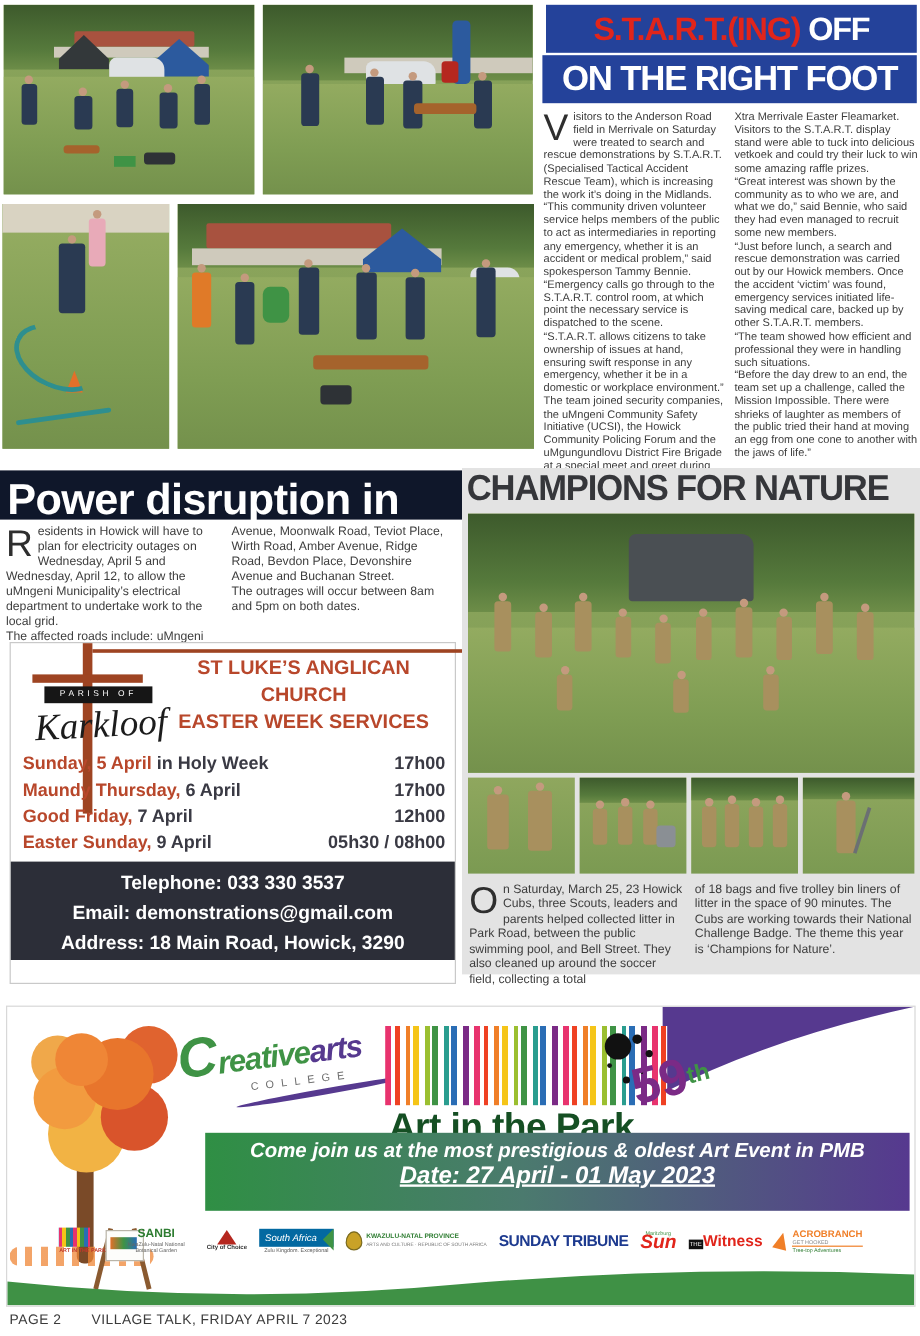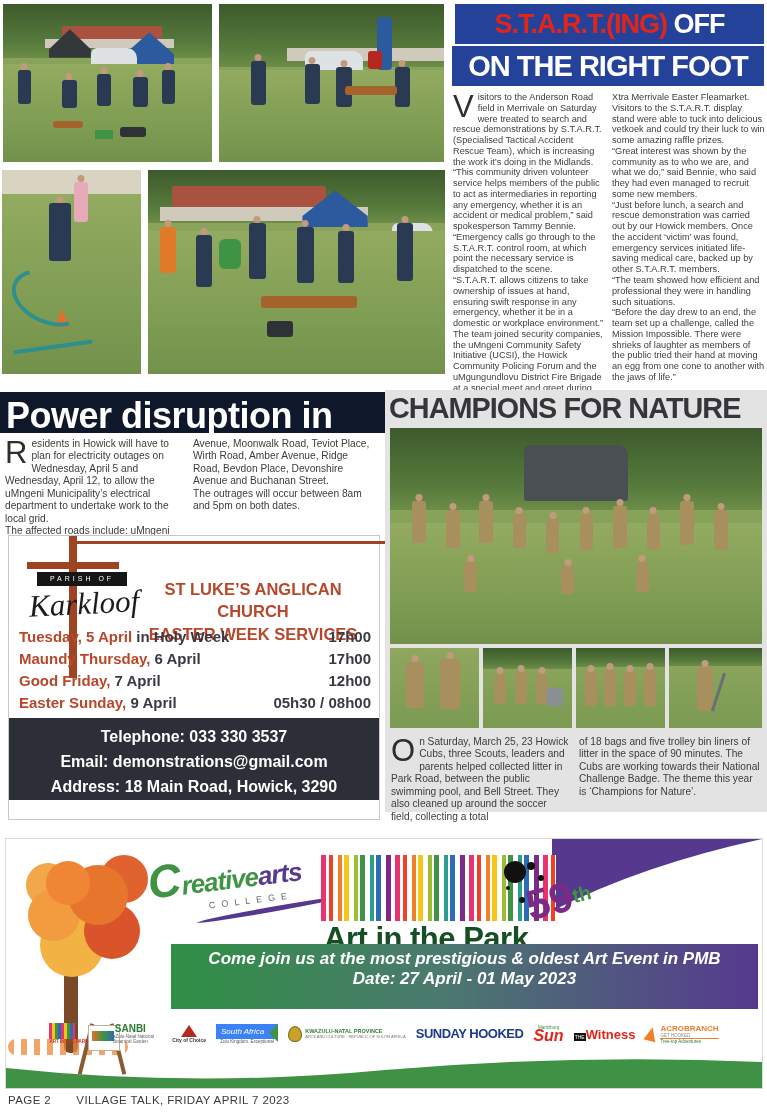--- a/index.html
+++ b/index.html
@@ -40,21 +40,21 @@
   .champ-head{position:absolute;color:#35363a;font-weight:800;font-size:30px;
     letter-spacing:-1px;transform:scaleX(0.96);transform-origin:left;}
   
   .church{position:absolute;background:#fff;border:1px solid #c9c9c9;}
   .rust{background:#9e4422;}
   .parish-box{position:absolute;background:#161616;color:#fff;font-size:7px;
     letter-spacing:3px;text-align:center;line-height:14px;}
   .karkloof{position:absolute;font-family:"Liberation Serif",serif;font-style:italic;
     font-size:31px;color:#1c1c1c;transform:rotate(-3deg);}
   .church-head{position:absolute;color:#b8472b;font-weight:bold;font-size:16.5px;
-    text-align:center;line-height:1.35;margin-top:32px;}
+    text-align:center;line-height:1.35;}
   .svc-row{position:absolute;font-size:15px;font-weight:bold;color:#3a3a44;width:352px;
     display:flex;justify-content:space-between;}
   .svc-day{color:#b8472b;}
   .church-foot{position:absolute;background:#2c2e38;color:#fff;font-weight:bold;
     font-size:16px;text-align:center;line-height:25px;padding-top:6px;}
   
   .artad{position:absolute;background:#fff;border:1px solid #d8d8d8;overflow:hidden;}
   .stripes{position:absolute;background:repeating-linear-gradient(90deg,
     #e8336e 0 5px,#fff 5px 8px,#ef4123 8px 12px,#fff 12px 17px,#f07f28 17px 21px,
     #fff 21px 23px,#f5c518 23px 28px,#fff 28px 33px,#9bbf30 33px 37px,#fff 37px 39px,
@@ -74,21 +74,21 @@
   .since-row{position:absolute;display:flex;align-items:center;gap:6px;}
   .since-txt{font-size:12px;color:#333;}
   .since-line{height:2px;background:#555;width:250px;}
   .ed59{position:absolute;transform:rotate(-14deg);font-weight:bold;}
   .ed59 .n{font-size:42px;color:#7b2a86;}
   .ed59 .t{font-size:20px;color:#3f9345;vertical-align:super;}
   .grad-banner{position:absolute;background:linear-gradient(90deg,#2f8f44,#4b7a6e 45%,#56398f);
     color:#fff;text-align:center;font-weight:bold;font-style:italic;}
   .gb1{font-size:17px;padding-top:5px;}
   .gb2{font-size:14.5px;}
-  .gb3{font-size:17px;}
+  .gb3{font-size:20px;text-decoration:underline;}
   .tickets{position:absolute;text-align:center;font-family:"Liberation Serif",serif;
     font-weight:bold;font-size:11px;color:#4a2413;line-height:1.3;width:100%;}
   .sponsors{position:absolute;display:flex;align-items:center;justify-content:center;
     gap:10px;width:100%;}
   .sp{text-align:center;}
   .wave{position:absolute;left:0;bottom:0;width:100%;height:34px;}
   .footer{position:absolute;font-size:11.5px;color:#3b3b3b;letter-spacing:0.4px;}
 </style>
 </head>
 <body>
@@ -183,21 +183,21 @@
     <div class="abs rust" style="left:60px;top:0;width:8px;height:142px"></div>
     <div class="abs rust" style="left:18px;top:26px;width:92px;height:7px"></div>
     <div class="abs rust" style="left:68px;top:5px;width:310px;height:3px"></div>
     <div class="parish-box" style="left:28px;top:36px;width:90px;height:14px">PARISH OF</div>
     <div class="karkloof" style="left:20px;top:50px">Karkloof</div>
     <div class="church-head" style="left:122px;top:10px;width:244px">
       <div>ST LUKE’S ANGLICAN CHURCH</div>
       <div>EASTER WEEK SERVICES</div>
     </div>
     <div class="svc-row" style="left:10px;top:92px">
-      <span><span class="svc-day">Tuesday, 5 April</span><span> in Holy Week</span></span>
+      <span><span class="svc-day">Sunday, 5 April</span><span> in Holy Week</span></span>
       <span>17h00</span>
     </div>
     <div class="svc-row" style="left:10px;top:114px">
       <span><span class="svc-day">Maundy Thursday,</span><span> 6 April</span></span>
       <span>17h00</span>
     </div>
     <div class="svc-row" style="left:10px;top:136px">
       <span><span class="svc-day">Good Friday,</span><span> 7 April</span></span>
       <span>12h00</span>
     </div>
@@ -314,36 +314,36 @@
       </div>
       <div class="sp">
         <div style="font-size:10px;font-weight:bold;color:#2f7d32">SANBI</div>
         <div style="font-size:4.5px;color:#666;width:64px">KwaZulu-Natal National Botanical Garden</div>
       </div>
       <div class="sp">
         <div style="width:0;height:0;margin:0 auto;border-left:8px solid transparent;border-right:8px solid transparent;border-bottom:12px solid #b5271f"></div>
         <div style="font-size:5px;color:#333;font-weight:bold">City of Choice</div>
       </div>
       <div class="sp">
-        <div style="background:#3b82f6;color:#fff;font-style:italic;font-size:8px;padding:3px 14px 3px 5px;position:relative">
+        <div style="background:#0369a1;color:#fff;font-style:italic;font-size:8px;padding:3px 14px 3px 5px;position:relative">
           <span>South Africa</span>
           <span style="position:absolute;right:0;top:0;width:0;height:0;border-top:9px solid transparent;border-bottom:9px solid transparent;border-right:9px solid #3f9345"></span>
         </div>
         <div style="font-size:4.5px;color:#555">Zulu Kingdom. Exceptional</div>
       </div>
       <div class="sp">
         <div style="display:flex;align-items:center;gap:3px">
           <div style="width:12px;height:14px;border-radius:50% 50% 50% 50%/60% 60% 40% 40%;background:#c9a227;border:1px solid #7a6a1e"></div>
           <div style="text-align:left">
             <div style="font-size:5.5px;font-weight:bold;color:#2f7d32">KWAZULU-NATAL PROVINCE</div>
             <div style="font-size:4px;color:#777">ARTS AND CULTURE · REPUBLIC OF SOUTH AFRICA</div>
           </div>
         </div>
       </div>
-      <div class="sp" style="font-size:13px;font-weight:800;color:#1d3a8f;letter-spacing:-0.5px">SUNDAY HOOKED</div>
+      <div class="sp" style="font-size:13px;font-weight:800;color:#1d3a8f;letter-spacing:-0.5px">SUNDAY TRIBUNE</div>
       <div class="sp">
         <div style="font-size:4.5px;color:#3f9345">Maritzburg</div>
         <div style="font-size:16px;font-weight:800;font-style:italic;color:#e1251b;line-height:12px">Sun</div>
       </div>
       <div class="sp">
         <span style="font-size:5px;background:#111;color:#fff;padding:1px">THE</span><span style="font-size:13px;font-weight:800;color:#e1251b">Witness</span>
       </div>
       <div class="sp">
         <div style="display:flex;align-items:center;gap:3px">
           <div style="width:0;height:0;border-left:6px solid transparent;border-right:6px solid transparent;border-bottom:14px solid #f07f28;transform:rotate(14deg)"></div>

